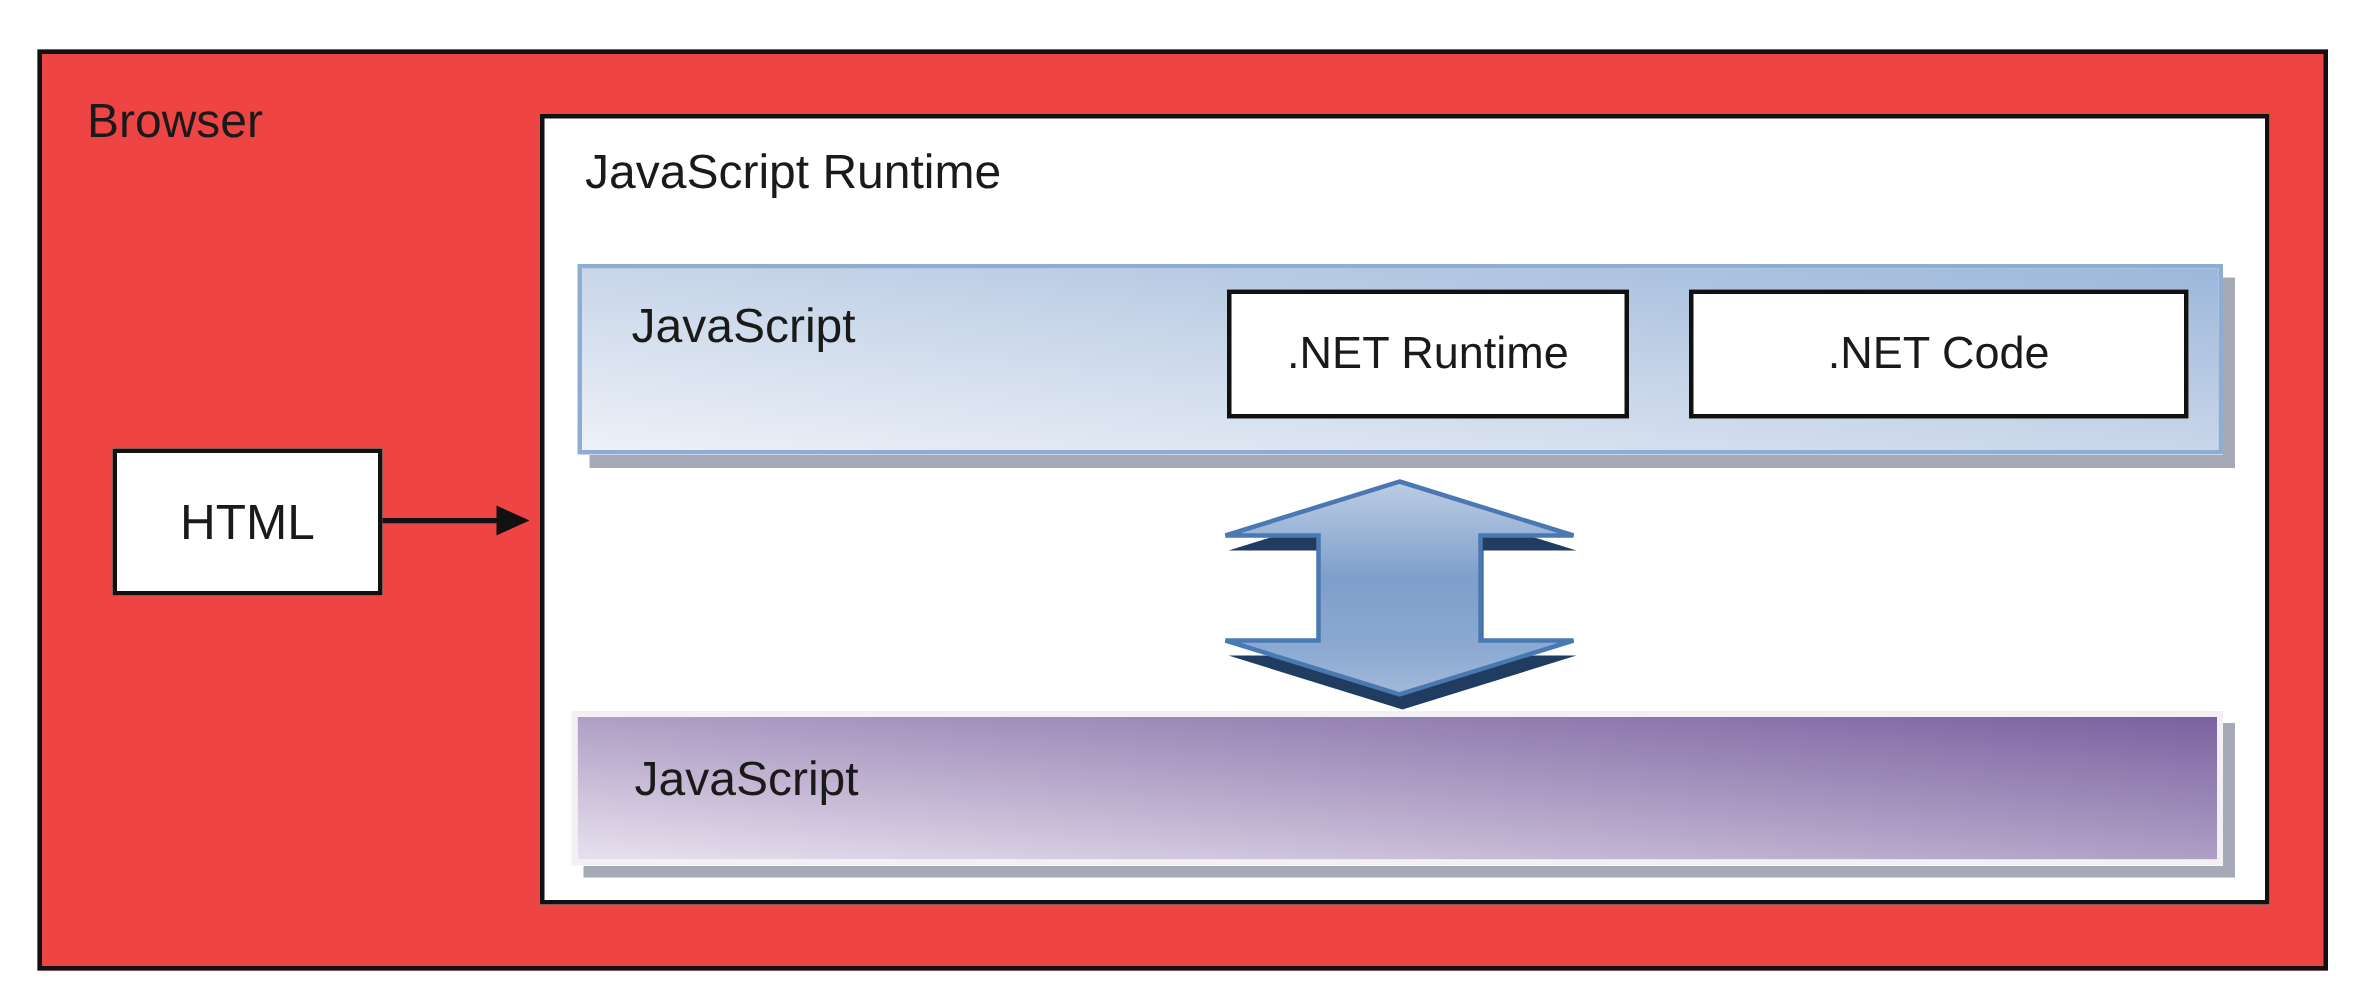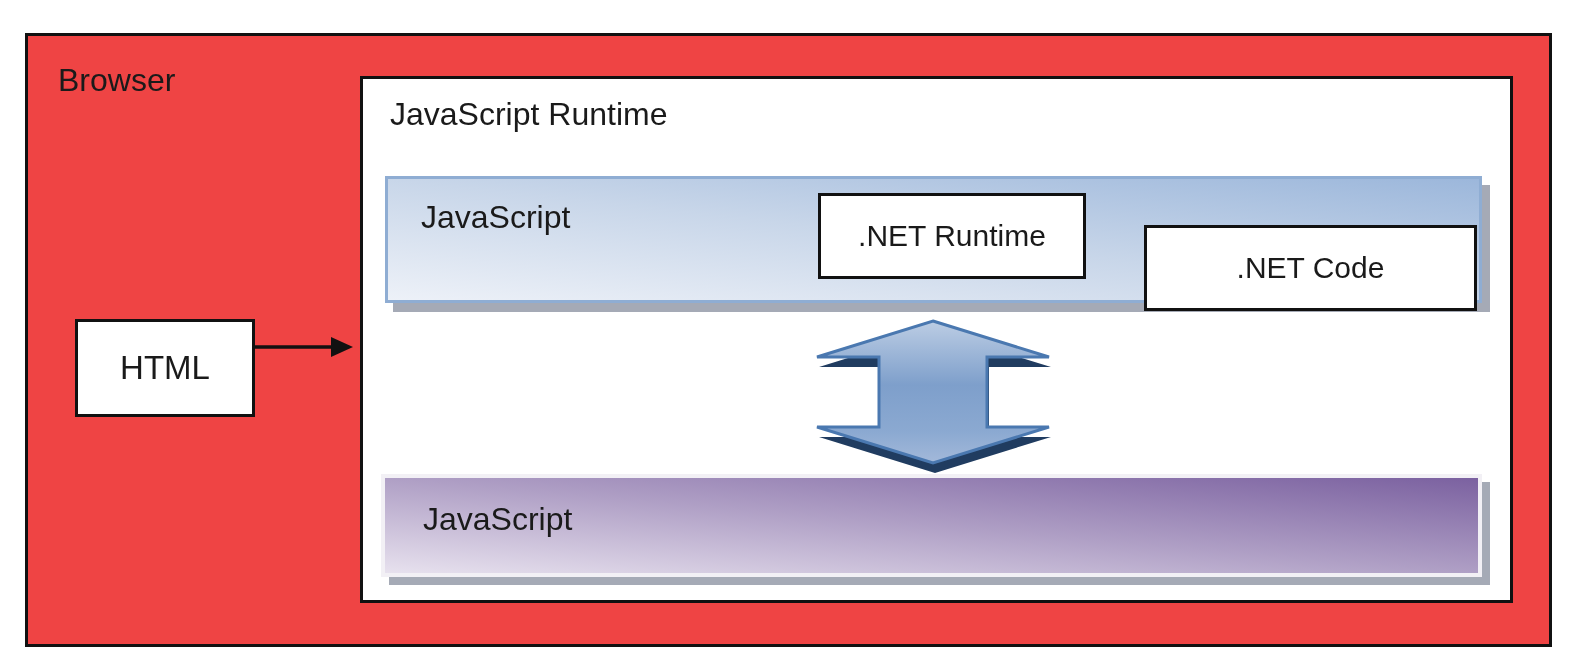--- a/index.html
+++ b/index.html
@@ -29,21 +29,20 @@
   }
   .browser-label { left: 30px; top: 26px; }
 
   .html-box {
     left: 47px; top: 263px;
     width: 180px; height: 98px;
     border: 3px solid var(--outline, #111111);
     background: #ffffff;
     display: flex; align-items: center; justify-content: center;
     font-size: 33px;
-    margin-top: 20px;
   }
 
   .connector { left: 227px; top: 295px; overflow: visible; }
 
   .jsruntime-box {
     left: 332px; top: 40px;
     width: 1153px; height: 527px;
     border: 3px solid var(--outline, #111111);
     background: #ffffff;
   }
@@ -65,21 +64,21 @@
     position: absolute;
     top: 14px;
     height: 86px;
     border: 3px solid var(--outline, #111111);
     background: #ffffff;
     display: flex; align-items: center; justify-content: center;
     font-size: 30px;
     white-space: nowrap;
   }
   .net-runtime { left: 410px; width: 268px; margin-left: 20px; }
-  .net-code   { left: 756px; width: 333px; margin-top: 32px; }
+  .net-code   { left: 738px; width: 333px; }
 
   .updown { left: 454px; top: 242px; overflow: visible; }
   .stop-a { stop-color: var(--arrow-top, #bccde4); }
   .stop-b { stop-color: var(--arrow-mid, #7e9fcb); }
   .stop-c { stop-color: var(--arrow-mid2, #8ba9d1); }
   .stop-d { stop-color: var(--arrow-low, #a3b9da); }
   .updown-shadow { fill: var(--arrow-shadow, #203c60); }
   .updown-main { stroke: var(--arrow-stroke, #4a78b0); stroke-width: 3; fill: url(#agrad); }
 
   .js-bar {

